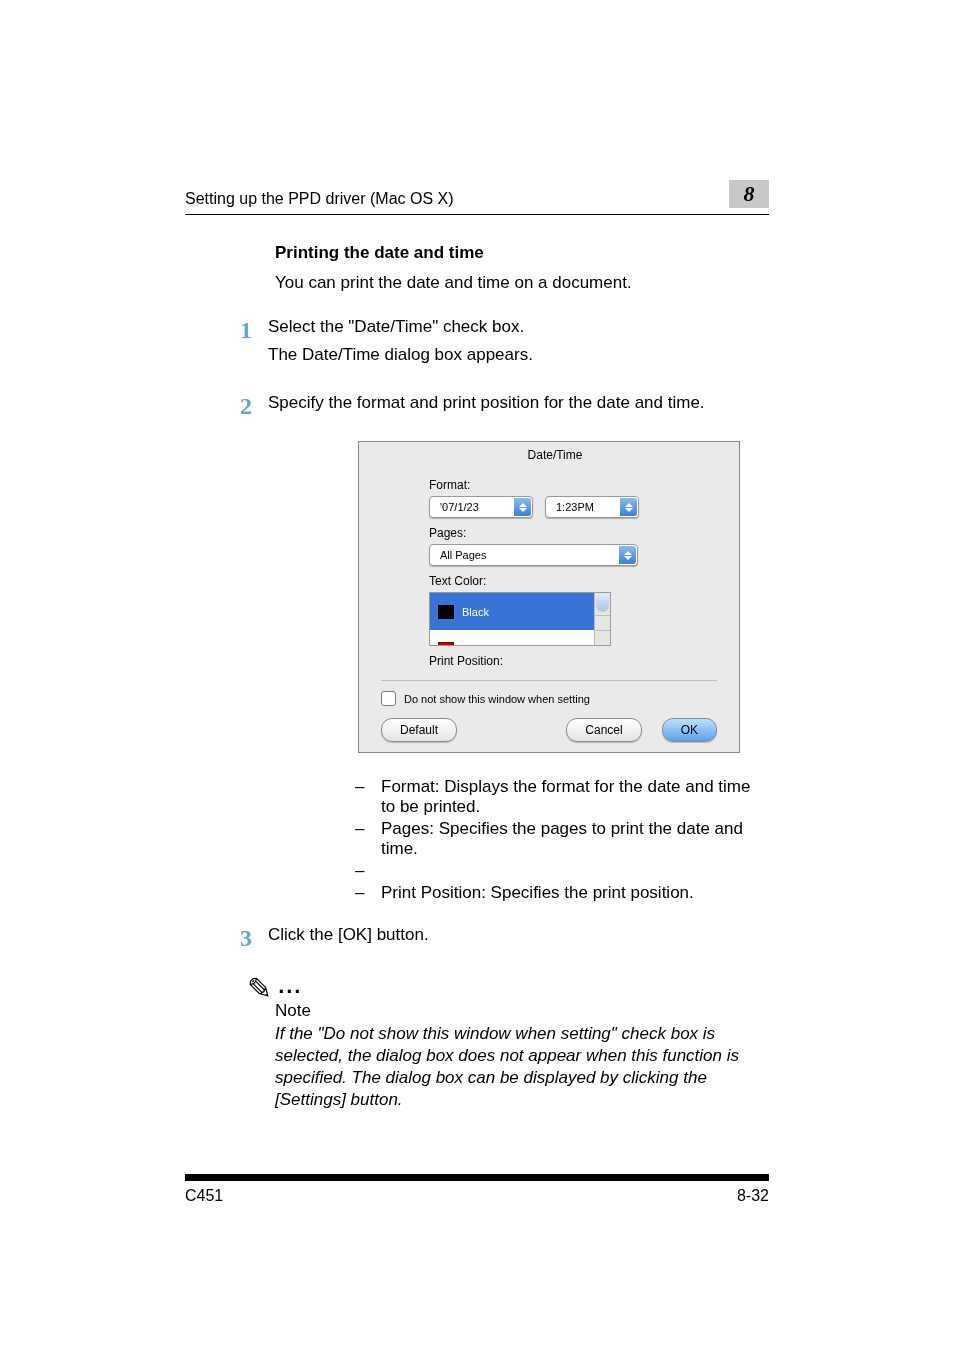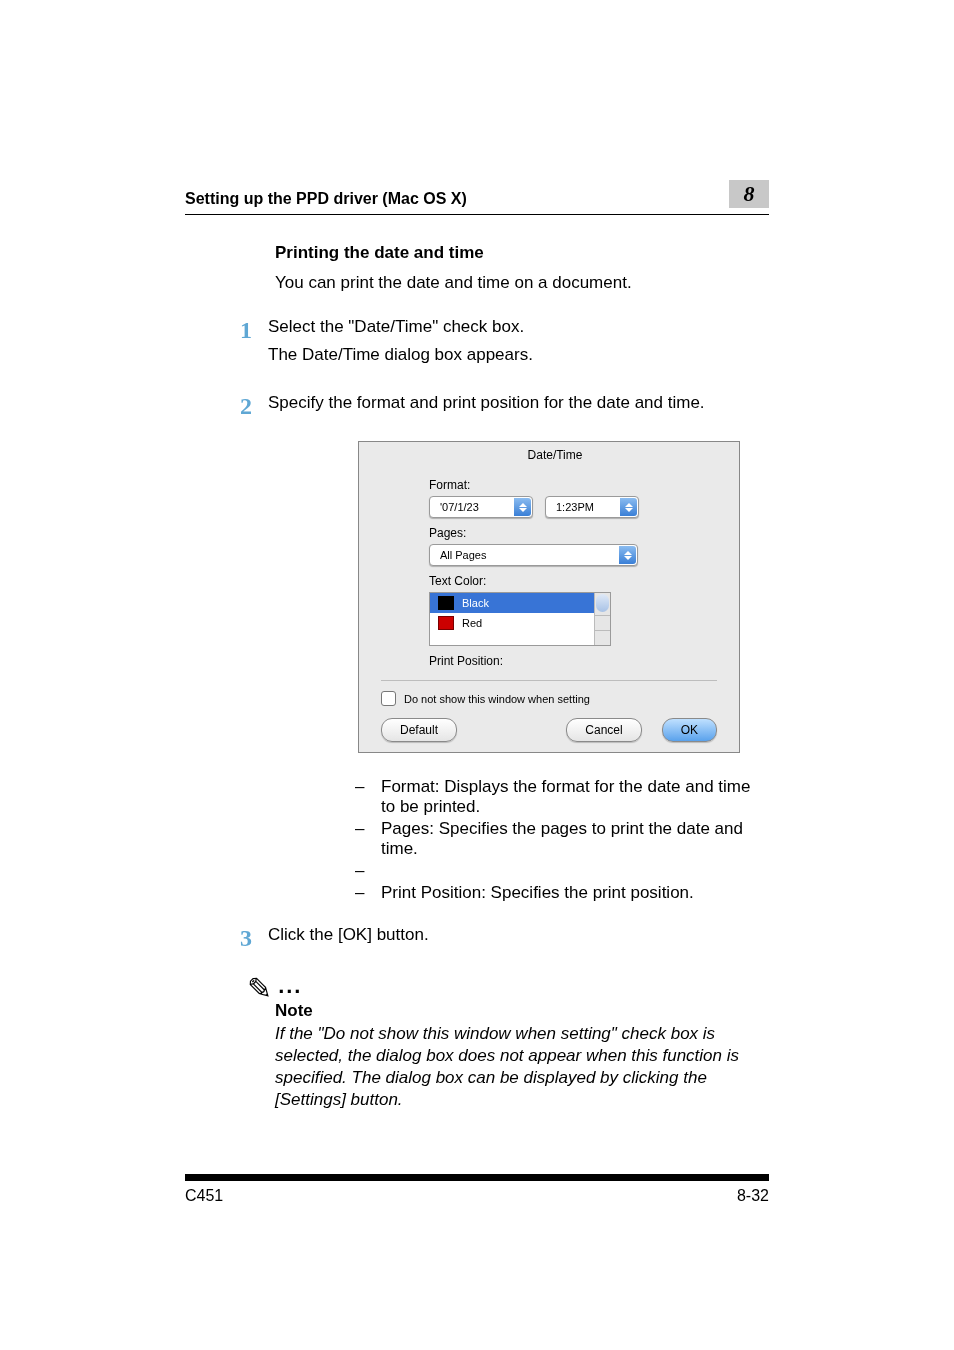--- a/index.html
+++ b/index.html
@@ -6,21 +6,21 @@
   body{
     width:954px;height:1350px;
     font-family:Helvetica,Arial,sans-serif;
     font-size:17px;color:#000;position:relative;
   }
   .page{padding:180px 185px 0 185px;}
   .running-head{
     display:flex;justify-content:space-between;align-items:flex-end;
     border-bottom:1px solid #000;padding-bottom:6px;margin-bottom:28px;
   }
-  .rh-left{font-size:16px;font-weight:bold;}
+  .rh-left{font-size:16px;}
   .chapno-box{
     display:flex;align-items:center;justify-content:center;
     width:40px;height:28px;background:#c8c8c8;
     font-weight:700;font-style:italic;font-size:22px;font-family:"Times New Roman",serif;
   }
   h4{font-size:17px;font-weight:700;margin:0 0 10px 90px;}
   .intro{margin:0 0 24px 90px;font-size:17px;}
   .steps{margin-left:55px;}
   .step{display:flex;margin-bottom:20px;}
   .step-num{
@@ -52,21 +52,21 @@
   .aqua .arrows::before,.aqua .arrows::after{
     content:"";border-left:4px solid transparent;border-right:4px solid transparent;
   }
   .aqua .arrows::before{border-bottom:4px solid #fff;margin-bottom:1px;}
   .aqua .arrows::after{border-top:4px solid #fff;}
   .row{display:flex;gap:12px;align-items:center;}
   .listbox{
     border:1px solid #9a9a9a;background:#fff;border-radius:0;
     width:180px;height:52px;overflow:hidden;font-size:11px;position:relative;
   }
-  .listbox .opt{display:flex;align-items:center;height:20px;padding:0 8px;gap:8px;}
+  .listbox .opt{display:flex;align-items:center;height:37px;padding:0 8px;gap:8px;}
   .listbox .opt.sel{background:#3874d6;color:#fff;}
   .swatch{width:14px;height:12px;border:1px solid rgba(0,0,0,.4);}
   .sb{position:absolute;right:0;top:0;bottom:0;width:15px;background:#e6e6e6;
       border-left:1px solid #bbb;display:flex;flex-direction:column;justify-content:space-between;}
   .sb .knob{height:18px;margin:1px;border-radius:7px;background:linear-gradient(#dfe9f7,#a8c2e6);}
   .sb .btn{height:14px;border-top:1px solid #bbb;}
   .preview{
     width:26px;height:30px;border:1px solid #8a8a8a;background:#fff;margin-left:14px;position:relative;
   }
   .preview::before{content:"";position:absolute;left:4px;top:4px;width:6px;height:2px;background:#999;}
@@ -79,21 +79,21 @@
     display:inline-flex;align-items:center;font-size:12px;
     background:linear-gradient(#ffffff,#e5e5e5);box-shadow:0 1px 1px rgba(0,0,0,.2);
   }
   .macbtn.primary{background:linear-gradient(#bfe0ff,#5aa2ec);color:#000;}
   .bul{margin:0 0 22px 115px;padding:0;list-style:none;}
   .bul li{display:flex;gap:12px;margin:2px 0;font-size:17px;}
   .bul li .dash{flex:0 0 14px;}
   .note-head{display:flex;align-items:flex-end;gap:6px;margin:0 0 0 62px;}
   .note-head .pencil{font-size:30px;line-height:20px;}
   .note-head .dots{font-weight:700;font-size:22px;letter-spacing:2px;}
-  .note-label{font-weight:700;margin:2px 0 2px 90px;}
+  .note-label{font-weight:400;margin:2px 0 2px 90px;}
   .note-body{font-style:italic;margin:0 0 0 90px;line-height:1.3;}
   .footer{
     position:absolute;left:185px;right:185px;bottom:145px;
     border-top:7px solid #000000;padding-top:6px;
     display:flex;justify-content:space-between;font-size:16px;
   }
 </style>
 </head>
 <body>
 

